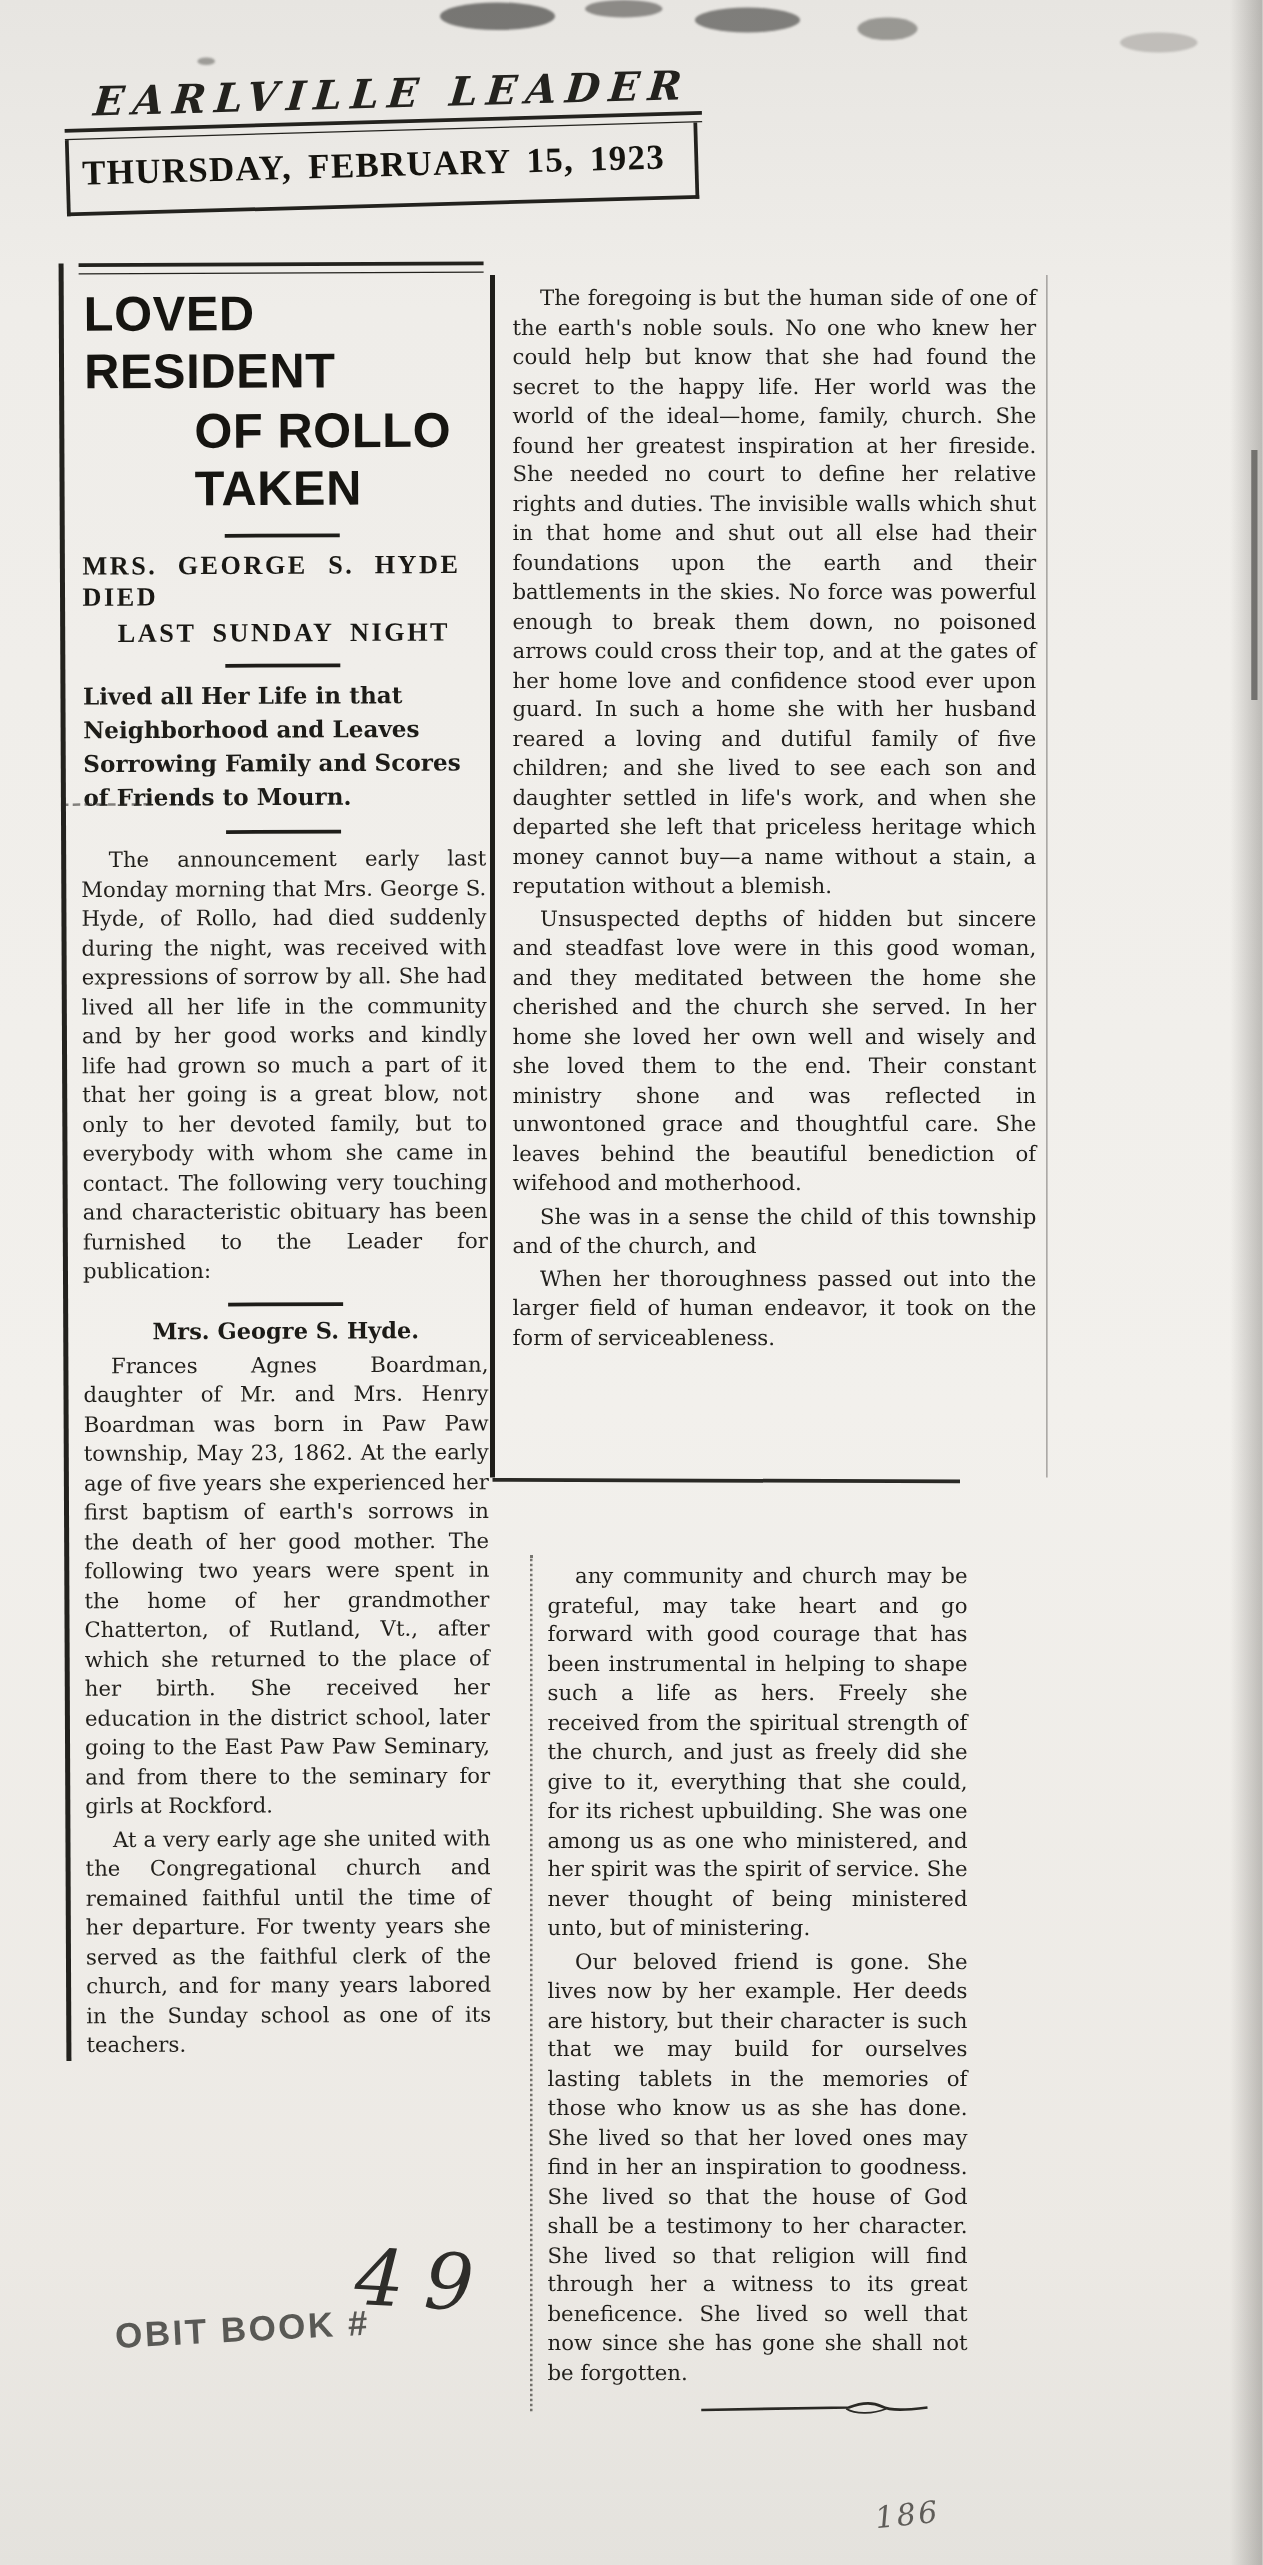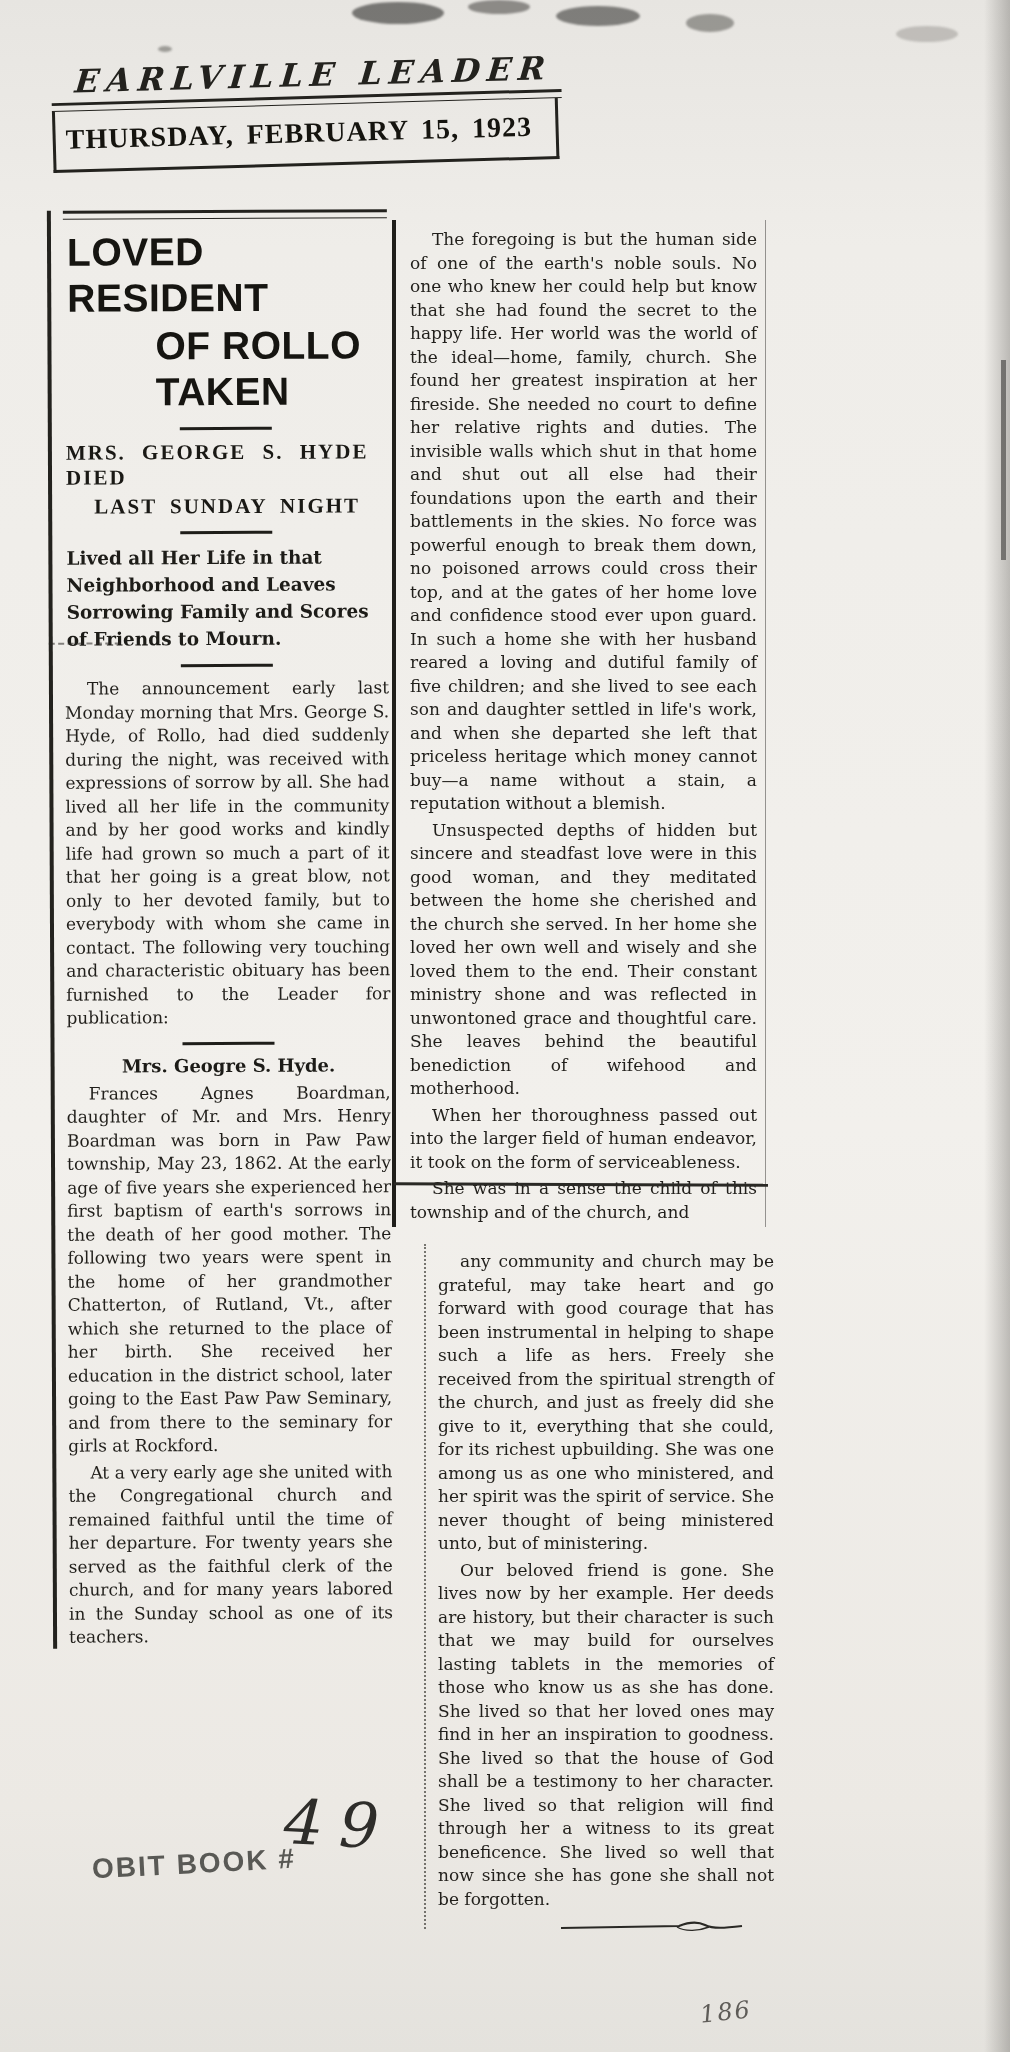--- a/index.html
+++ b/index.html
@@ -31,21 +31,21 @@
   .short-rule{width:92px;border-top:3px solid #1e1d19;margin:12px auto 10px auto;}
   .subhead{font-family:"Liberation Serif",serif;font-weight:700;font-size:21px;
     letter-spacing:2px;word-spacing:9px;color:#1a1915;margin:0 0 4px 2px;}
   .subhead.l2{text-align:center;word-spacing:6px;}
   .scratch{position:absolute;left:-4px;top:432px;width:72px;border-top:2px dashed rgba(40,38,34,.55);}
   .deck{font-weight:700;font-size:18.5px;line-height:27px;color:#1d1c18;margin:4px 2px 0 2px;}
   .bodycopy p{font-size:17px;line-height:23.5px;text-align:justify;text-indent:22px;
     margin:0 0 3px 0;color:#211f1b;}
   .obit-heading{text-align:center;font-weight:700;font-size:18px;margin:8px 0 6px 0;color:#1c1b17;}
   
-  #right-upper{position:absolute;left:392px;top:220px;width:374px;min-height:962px;
+  #right-upper{position:absolute;left:392px;top:220px;width:446px;min-height:962px;
     border-left:4px solid #1f1e1a;border-right:1px solid rgba(35,34,30,.45);
     padding:8px 8px 0 14px;box-sizing:border-box;}
   #break-rule{position:absolute;left:394px;top:1183px;width:374px;height:3px;
     background:#2a2925;transform:rotate(0.2deg);}
   
   #right-lower{position:absolute;left:424px;top:1196px;width:352px;
     border-left:2px dotted rgba(52,50,45,.65);padding:6px 2px 0 12px;box-sizing:border-box;margin-top:48px;}
   .end-rule{margin:6px 30px 0 auto;width:185px;height:12px;}
   
   #obit-stamp{position:absolute;left:92px;top:1848px;font-family:"Liberation Sans",sans-serif;
@@ -94,22 +94,22 @@
       <div class="obit-heading">Mrs. Geogre S. Hyde.</div>
       <p>Frances Agnes Boardman, daughter of Mr. and Mrs. Henry Boardman was born in Paw Paw township, May 23, 1862. At the early age of five years she experienced her first baptism of earth's sorrows in the death of her good mother. The following two years were spent in the home of her grandmother Chatterton, of Rutland, Vt., after which she returned to the place of her birth. She received her education in the district school, later going to the East Paw Paw Seminary, and from there to the seminary for girls at Rockford.</p>
       <p>At a very early age she united with the Congregational church and remained faithful until the time of her departure. For twenty years she served as the faithful clerk of the church, and for many years labored in the Sunday school as one of its teachers.</p>
     </div>
   </div>
 
   <div id="right-upper">
     <div class="bodycopy">
       <p>The foregoing is but the human side of one of the earth's noble souls. No one who knew her could help but know that she had found the secret to the happy life. Her world was the world of the ideal—home, family, church. She found her greatest inspiration at her fireside. She needed no court to define her relative rights and duties. The invisible walls which shut in that home and shut out all else had their foundations upon the earth and their battlements in the skies. No force was powerful enough to break them down, no poisoned arrows could cross their top, and at the gates of her home love and confidence stood ever upon guard. In such a home she with her husband reared a loving and dutiful family of five children; and she lived to see each son and daughter settled in life's work, and when she departed she left that priceless heritage which money cannot buy—a name without a stain, a reputation without a blemish.</p>
       <p>Unsuspected depths of hidden but sincere and steadfast love were in this good woman, and they meditated between the home she cherished and the church she served. In her home she loved her own well and wisely and she loved them to the end. Their constant ministry shone and was reflected in unwontoned grace and thoughtful care. She leaves behind the beautiful benediction of wifehood and motherhood.</p>
+      <p>She was in a sense the child of this township and of the church, and</p>
       <p>When her thoroughness passed out into the larger field of human endeavor, it took on the form of serviceableness.</p>
-      <p>She was in a sense the child of this township and of the church, and</p>
     </div>
   </div>
 
   <div id="break-rule"></div>
 
   <div id="right-lower">
     <div class="bodycopy">
       <p>any community and church may be grateful, may take heart and go forward with good courage that has been instrumental in helping to shape such a life as hers. Freely she received from the spiritual strength of the church, and just as freely did she give to it, everything that she could, for its richest upbuilding. She was one among us as one who ministered, and her spirit was the spirit of service. She never thought of being ministered unto, but of ministering.</p>
       <p>Our beloved friend is gone. She lives now by her example. Her deeds are history, but their character is such that we may build for ourselves lasting tablets in the memories of those who know us as she has done. She lived so that her loved ones may find in her an inspiration to goodness. She lived so that the house of God shall be a testimony to her character. She lived so that religion will find through her a witness to its great beneficence. She lived so well that now since she has gone she shall not be forgotten.</p>
     </div>

